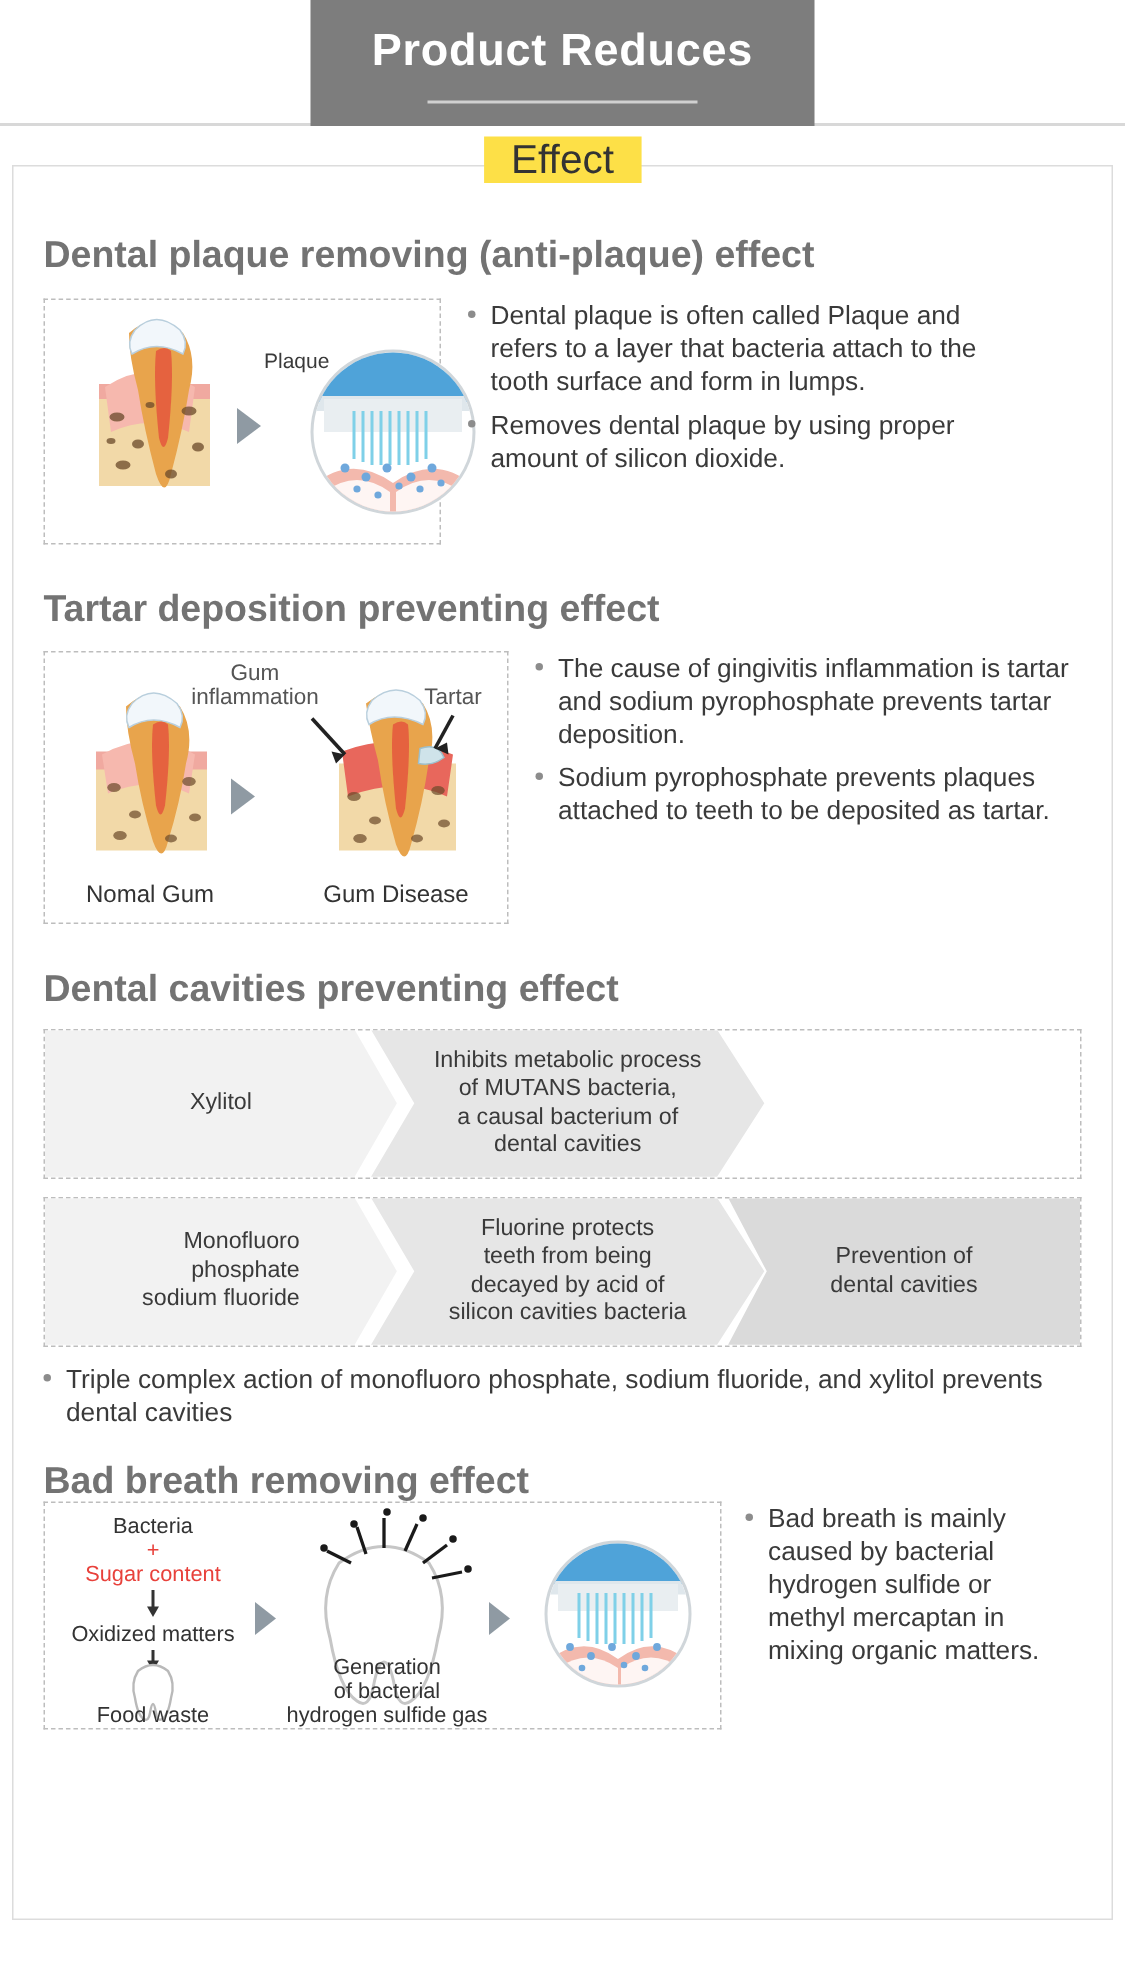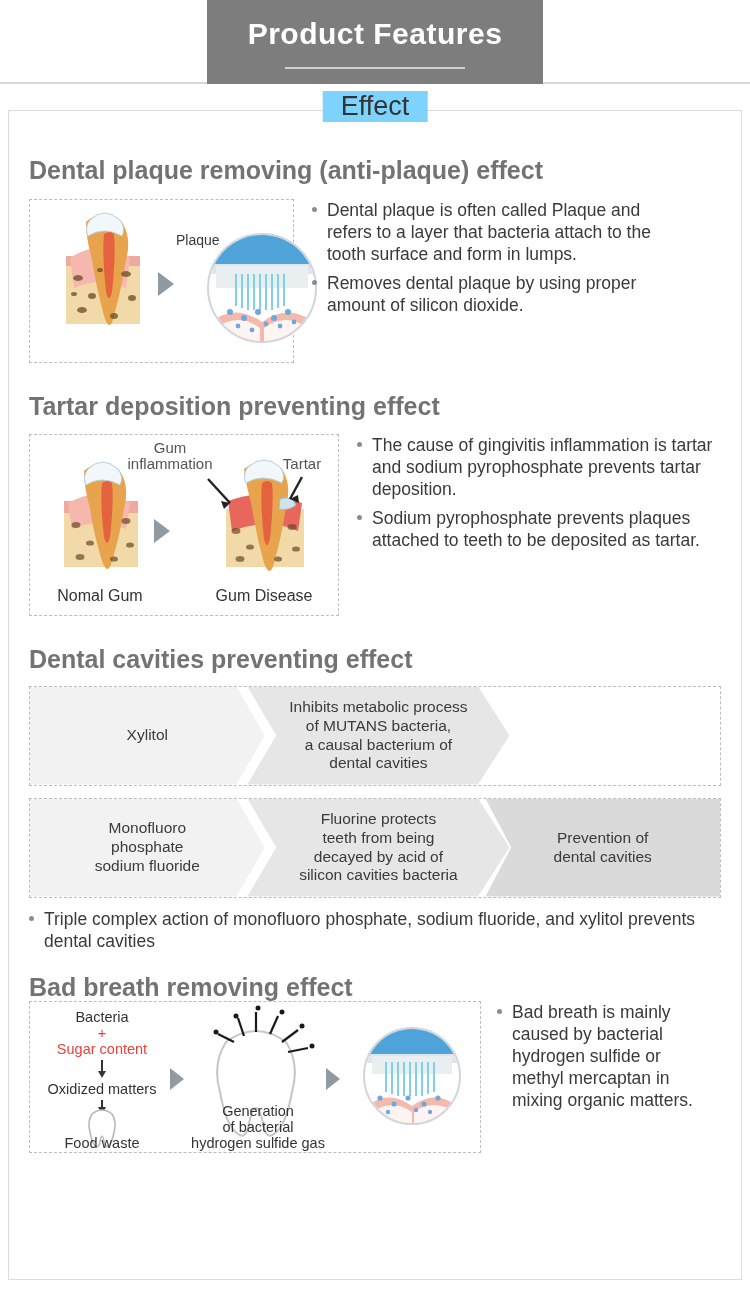--- a/index.html
+++ b/index.html
@@ -54,21 +54,21 @@
     margin: 26px 8px 0 8px;
     border: 1px solid #dcdcdc;
     height: 1170px;
     padding: 0 20px;
   }
   .effect-label {
     position: absolute;
     top: -20px;
     left: 50%;
     transform: translateX(-50%);
-    background: #7dd3fc;
+    background: #fde047;
     padding: 0 18px;
     font-size: 27px;
     color: #333;
   }
 
   
   .sec-title {
     color: #737373;
     font-size: 25px;
     margin: 0;
@@ -119,41 +119,41 @@
     position: absolute;
     top: 0; height: 100%;
     display: flex; align-items: center; justify-content: center;
     text-align: center;
     font-size: 15.5px;
     line-height: 1.22;
     color: #3a3a3a;
     padding: 0 8px;
   }
   .chev.c1 { left: 0;    width: 34%;  background: #f2f2f2;
-             clip-path: polygon(0 0, 88% 0, 100% 50%, 88% 100%, 0 100%); }
+             clip-path: polygon(0 0, 88% 0, 100% 50%, 88% 100%, 0 100%); text-align: right; }
   .chev.c2 { left: 31.5%; width: 38%; background: #e6e6e6;
              clip-path: polygon(0 0, 88% 0, 100% 50%, 88% 100%, 0 100%, 11% 50%); }
   .chev.c3 { left: 66%;  width: 34%;  background: #dadada;
              clip-path: polygon(0 0, 100% 0, 100% 100%, 0 100%, 11% 50%); }
   .chev span { display: block; }
 
   .note-bullets { margin-top: 10px; }
   .note-bullets li { font-size: 17.5px; }
 
   .small-label { font-size: 14px; fill: #3a3a3a; }
 </style>
 </head>
 <body>
 
 <div class="page">
 
   <div class="header-band">
     <div class="header-rule"></div>
     <div class="header-box">
-      <div class="header-title">Product Features</div>
+      <div class="header-title">Product Reduces</div>
       <div class="header-underline"></div>
     </div>
   </div>
 
   <div class="effect-frame">
     <div class="effect-label">Effect</div>
 
     <h2 class="sec-title sec1">Dental plaque removing (anti-plaque) effect</h2>
 
     <div class="row" style="margin-top:14px;">

